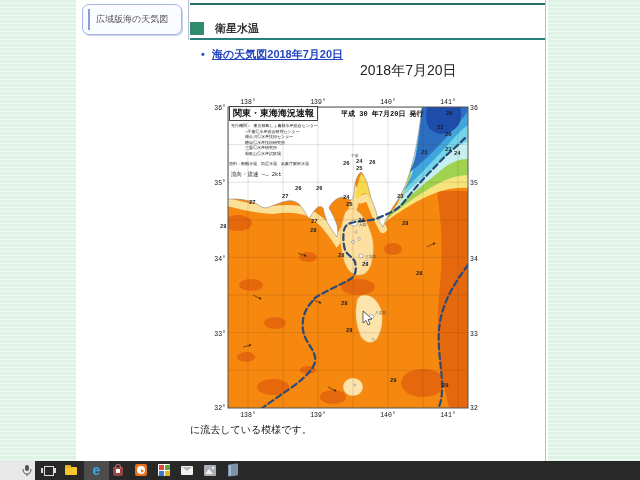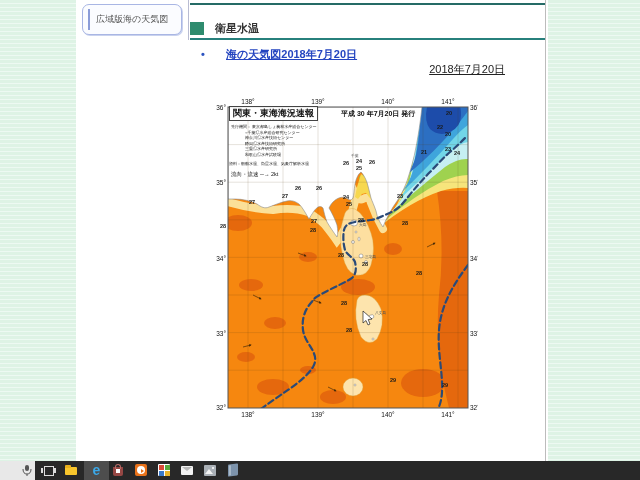--- a/index.html
+++ b/index.html
@@ -14,24 +14,24 @@
   .nav-box{position:absolute;left:82px;top:4px;width:98px;height:29px;background:#fbfcff;border:1px solid #a9b6e4;border-radius:7px;box-shadow:1px 1px 0 #c9d2ee;}
   .nav-bar{position:absolute;left:5px;top:4px;width:2px;height:21px;background:#8b9cd8;}
   .nav-label{position:absolute;left:13px;top:0;line-height:29px;font-size:9px;color:#555;white-space:nowrap;}
 
   .top-rule{position:absolute;left:190px;top:3px;width:355px;height:2px;background:#256b66;}
   .sec-square{position:absolute;left:190px;top:22px;width:14px;height:13px;background:#2e8b6e;}
   .sec-title{position:absolute;left:215px;top:21px;font-size:11px;font-weight:bold;color:#333;}
   .sec-underline{position:absolute;left:190px;top:38px;width:355px;height:2px;background:#27807c;}
 
   .bullet{position:absolute;left:201px;top:48px;font-size:11px;color:#2a52c0;font-weight:bold;}
-  .update-link{position:absolute;left:212px;top:47px;font-size:11px;font-weight:bold;color:#2445c0;text-decoration:underline;cursor:pointer;margin-left:14px;}
-  .date-line{position:absolute;left:360px;top:62px;width:145px;text-align:right;font-size:11px;color:#222;text-decoration:underline;}
-
-  .map-wrap{position:absolute;left:213px;top:95px;width:265px;height:325px;}
+  .update-link{position:absolute;left:212px;top:47px;font-size:11px;font-weight:bold;color:#2445c0;text-decoration:underline;cursor:pointer;}
+  .date-line{position:absolute;left:360px;top:62px;width:145px;text-align:left;font-size:14px;color:#222;}
+
+  .map-wrap{position:absolute;left:213px;top:95px;width:265px;height:325px;font-family:Liberation Mono, monospace;}
   .map-wrap svg{position:absolute;left:0;top:0;}
   .map-title-box{position:absolute;left:16px;top:11px;border:1px solid #444;padding:0 3px;font-size:9px;font-weight:bold;color:#111;background:rgba(255,255,255,.85);white-space:nowrap;}
   .map-issued{position:absolute;left:128px;top:14px;font-size:7px;font-weight:bold;color:#111;white-space:nowrap;}
   .map-issuers{position:absolute;left:18px;top:29px;font-size:4px;line-height:5.5px;color:#222;white-space:nowrap;}
   .map-source{position:absolute;left:16px;top:66px;font-size:4px;color:#222;white-space:nowrap;}
   .map-flow{position:absolute;left:18px;top:76px;font-size:5.5px;color:#111;white-space:nowrap;}
   .caption{position:absolute;left:190px;top:424px;width:300px;font-size:10px;line-height:11.5px;color:#111;}
   .caption .l1{text-indent:10px;}
 
   .taskbar{position:absolute;left:0;top:461px;width:640px;height:19px;background:#282828;}
@@ -265,20 +265,21 @@
       </div>
     <div class="map-source">資料：船舶水温、衛星水温、気象庁解析水温</div>
     <div class="map-flow">
       <span>流向・流速</span>
       <span>─→</span>
       <span>2kt</span>
     </div>
   </div>
 
   <div class="caption">
+    <div>に流去している模様です。</div>
   </div>
 
   <div class="taskbar"></div>
   <div class="search-stub">
     <svg width="10" height="12" style="position:absolute;left:22px;top:4px">
       <rect x="3" y="0" width="4" height="6" rx="2" fill="#555"></rect>
       <path d="M1,4 Q1,9 5,9 Q9,9 9,4" fill="none" stroke="#555" stroke-width="1"></path>
       <line x1="5" y1="9" x2="5" y2="11" stroke="#555" stroke-width="1"></line>
     </svg>
   </div>

